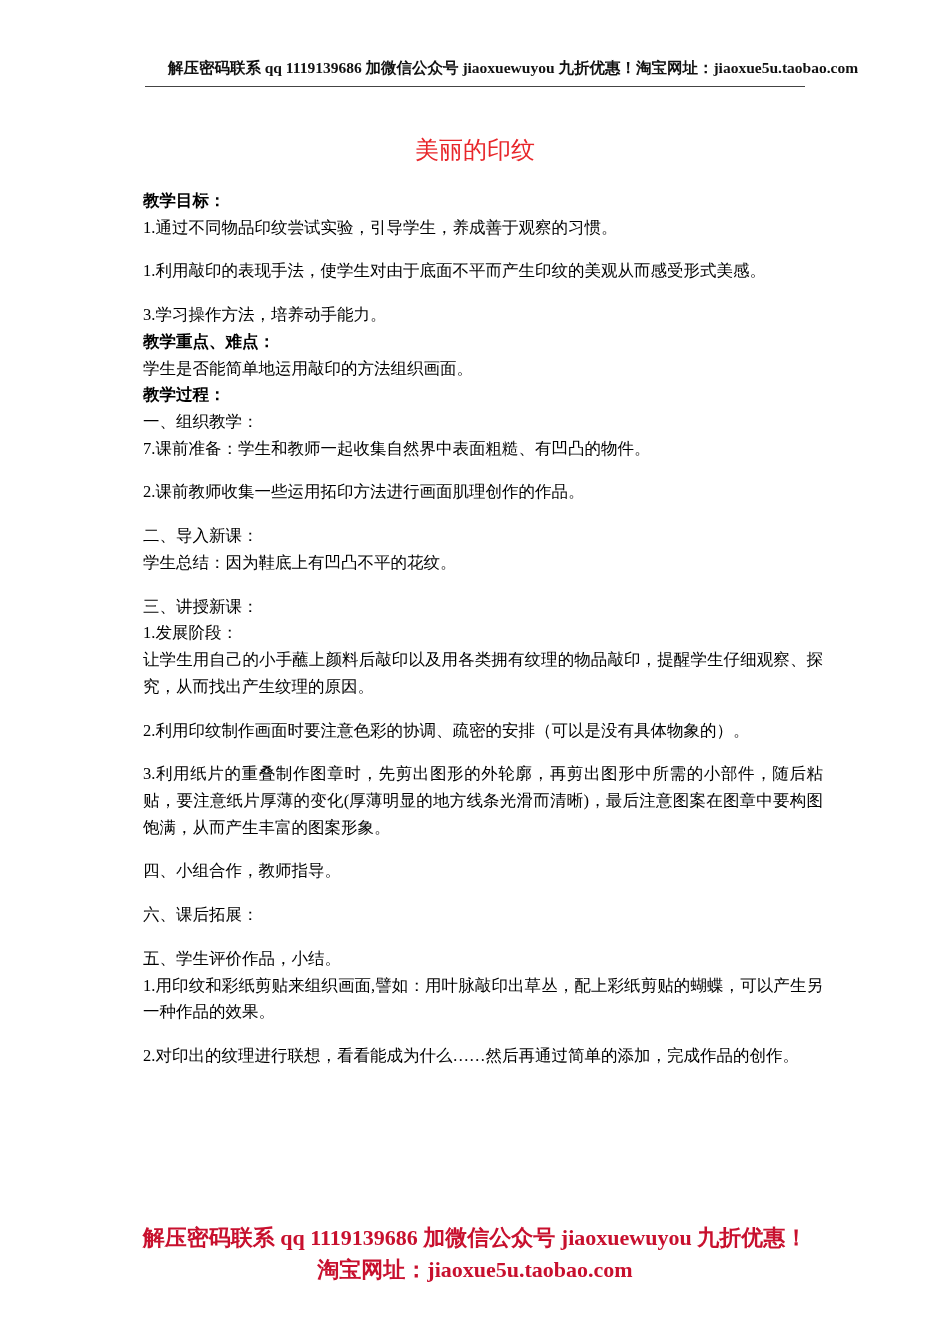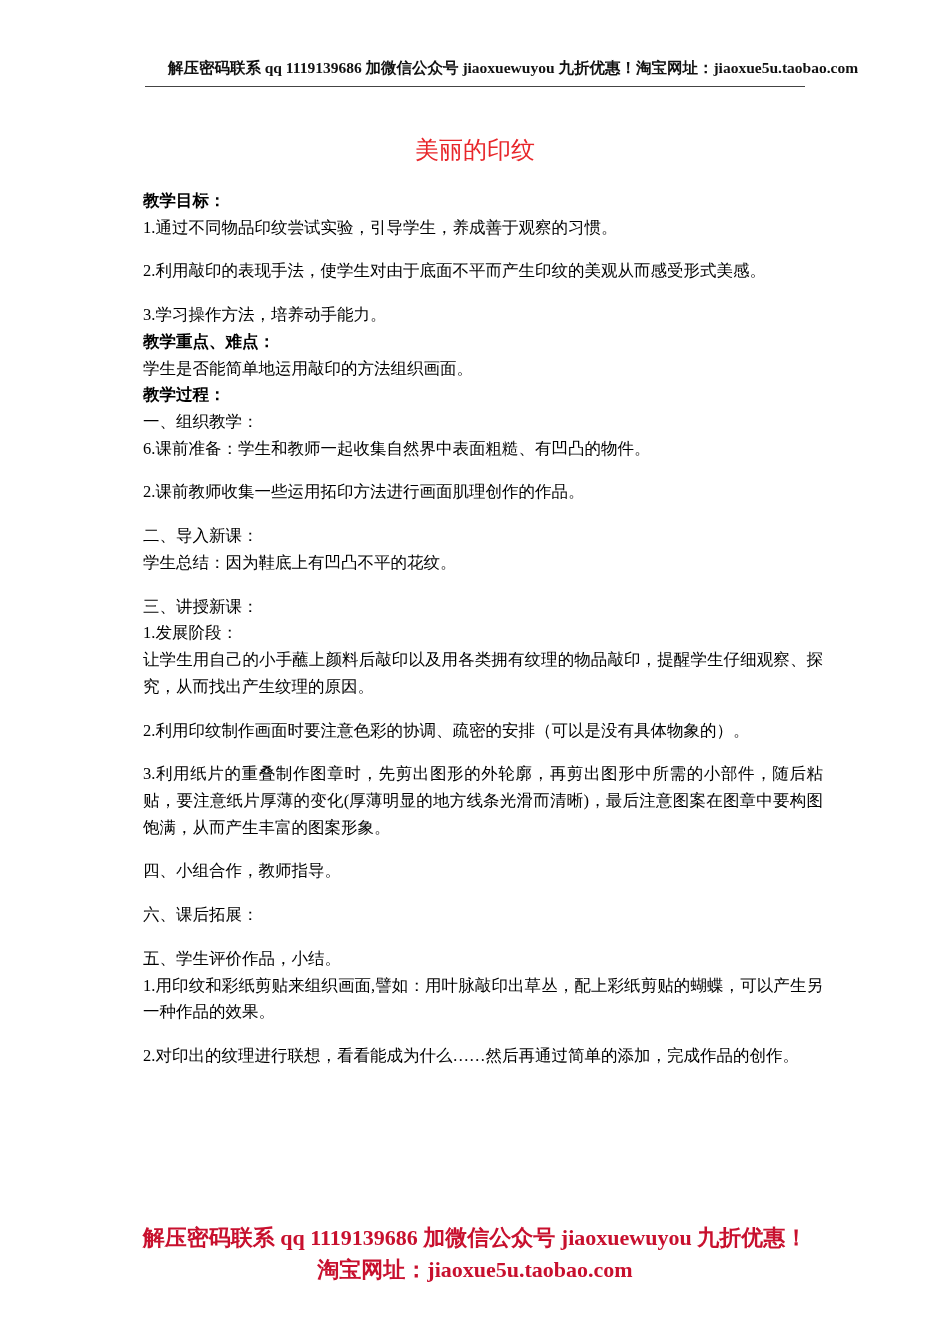--- a/index.html
+++ b/index.html
@@ -96,27 +96,27 @@
 <div class="page">
 
   <div class="header-ad">解压密码联系 qq 1119139686  加微信公众号 jiaoxuewuyou  九折优惠！淘宝网址：jiaoxue5u.taobao.com</div>
   <div class="header-rule"></div>
 
   <div class="doc-title" style="color: rgb(232, 38, 42);">美丽的印纹</div>
 
   <div class="content">
     <p class="tight bold">教学目标：</p>
     <p class="tight">1.通过不同物品印纹尝试实验，引导学生，养成善于观察的习惯。</p>
-    <p class="gap">2.利用敲印的表现手法，使学生对由于底面不平而产生印纹的美观从而感受形式美感。</p>
+    <p class="gap">1.利用敲印的表现手法，使学生对由于底面不平而产生印纹的美观从而感受形式美感。</p>
     <p class="gap">3.学习操作方法，培养动手能力。</p>
     <p class="tight bold">教学重点、难点：</p>
     <p class="tight">学生是否能简单地运用敲印的方法组织画面。</p>
     <p class="tight bold">教学过程：</p>
     <p class="tight">一、组织教学：</p>
-    <p class="tight">6.课前准备：学生和教师一起收集自然界中表面粗糙、有凹凸的物件。</p>
+    <p class="tight">7.课前准备：学生和教师一起收集自然界中表面粗糙、有凹凸的物件。</p>
     <p class="gap">2.课前教师收集一些运用拓印方法进行画面肌理创作的作品。</p>
     <p class="gap">二、导入新课：</p>
     <p class="tight">学生总结：因为鞋底上有凹凸不平的花纹。</p>
     <p class="gap">三、讲授新课：</p>
     <p class="tight">1.发展阶段：</p>
     <p class="tight">让学生用自己的小手蘸上颜料后敲印以及用各类拥有纹理的物品敲印，提醒学生仔细观察、探究，从而找出产生纹理的原因。</p>
     <p class="gap">2.利用印纹制作画面时要注意色彩的协调、疏密的安排（可以是没有具体物象的）。</p>
     <p class="gap">3.利用纸片的重叠制作图章时，先剪出图形的外轮廓，再剪出图形中所需的小部件，随后粘贴，要注意纸片厚薄的变化(厚薄明显的地方线条光滑而清晰)，最后注意图案在图章中要构图饱满，从而产生丰富的图案形象。</p>
     <p class="gap">四、小组合作，教师指导。</p>
     <p class="gap">六、课后拓展：</p>

